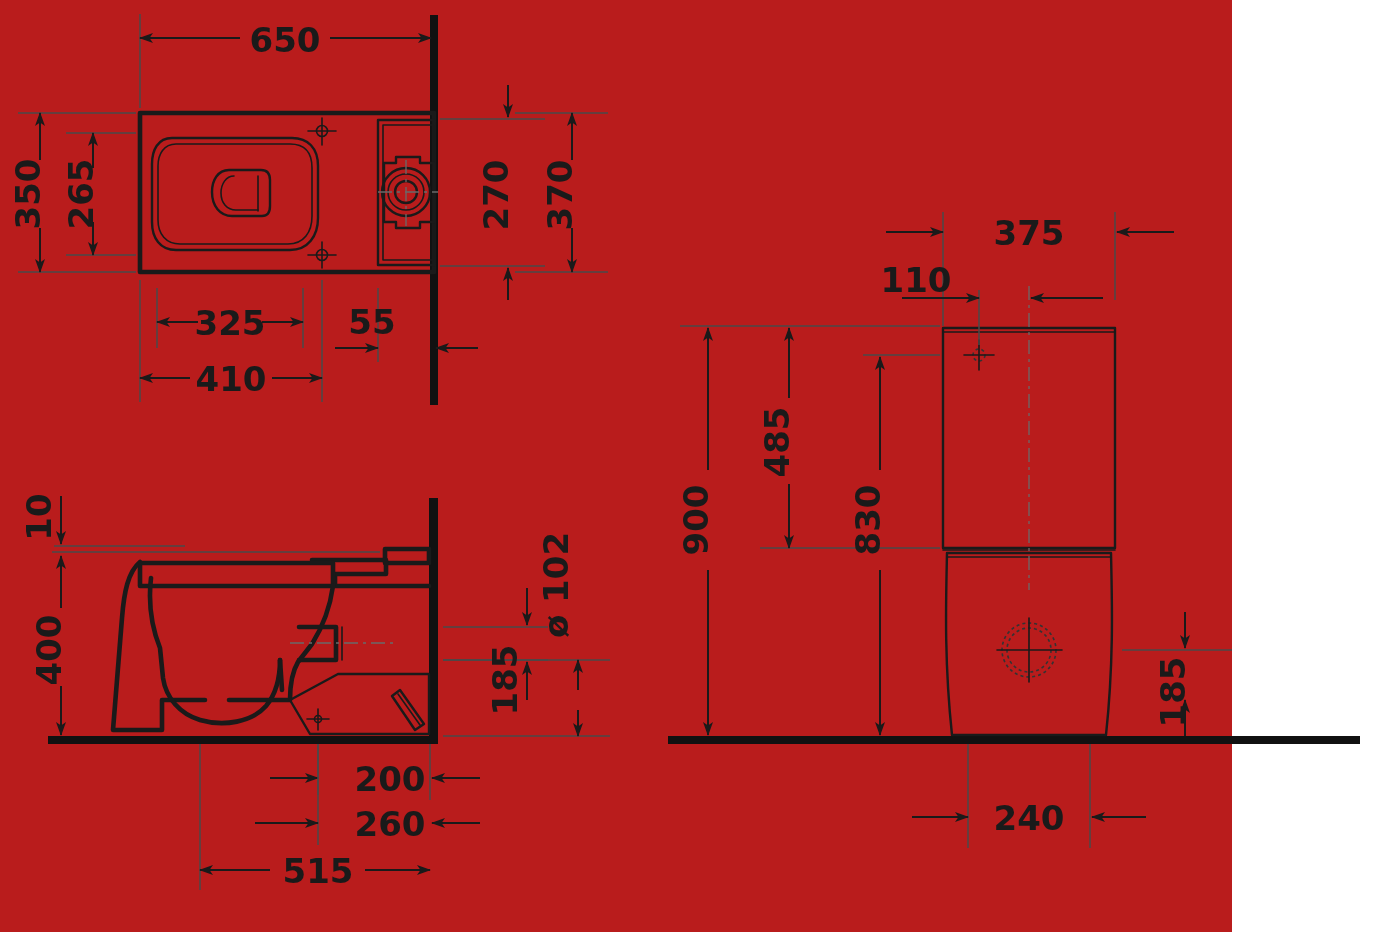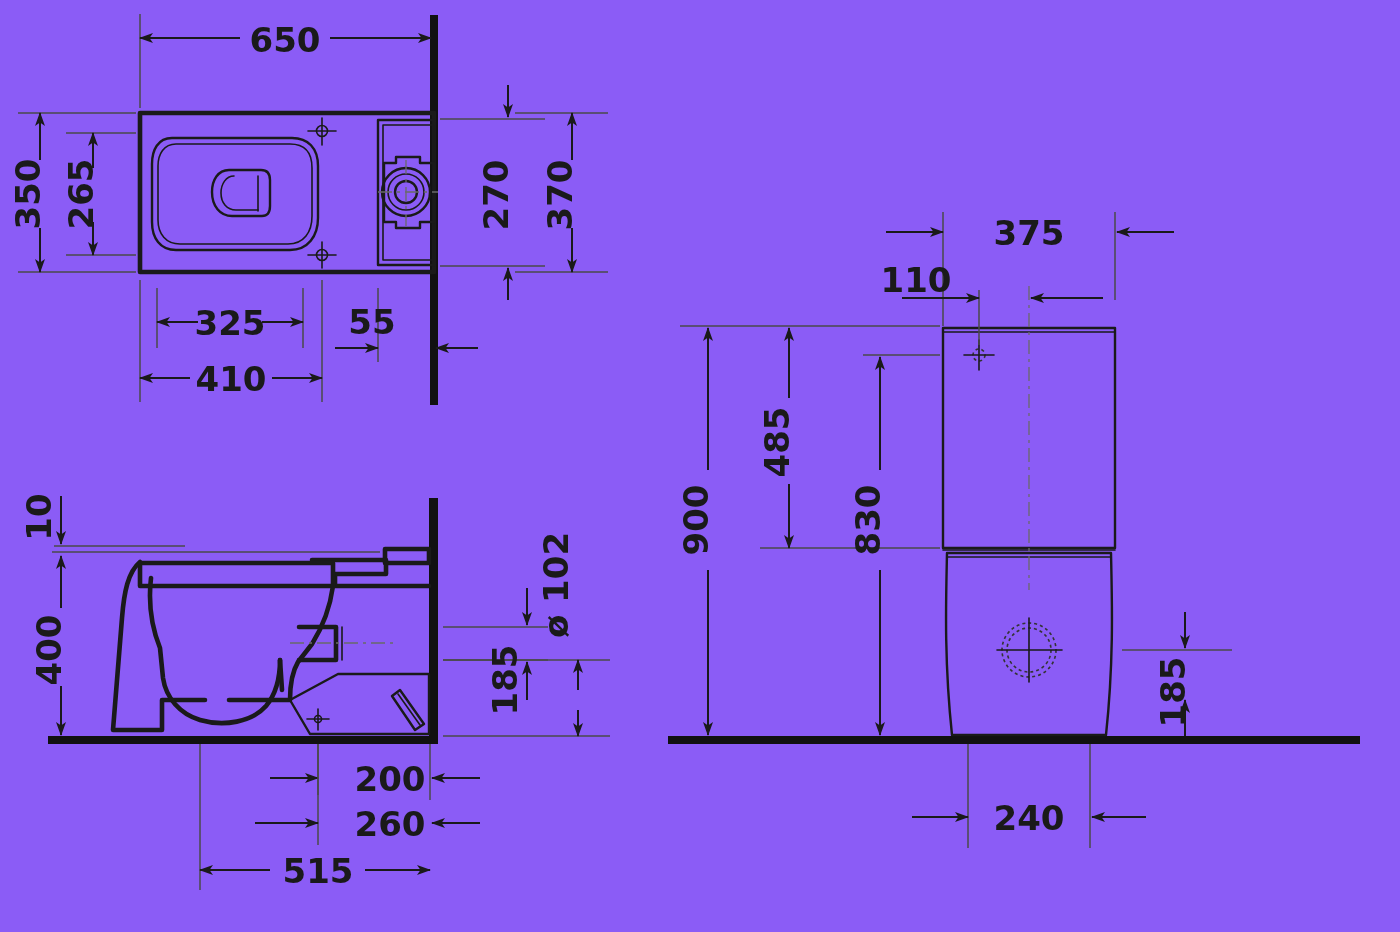--- a/index.html
+++ b/index.html
@@ -8,23 +8,23 @@
     background: #ffffff;
   }
   body {
     width: 1400px;
     height: 932px;
     font-family: "DejaVu Sans", sans-serif;
     overflow: hidden;
   }
   #drawing-root {
     position: relative;
-    width: 1400px;
+    width: 1232px;
     height: 932px;
-    background: #8b5cf6;
+    background: #b91c1c;
     text-decoration: underline;
   }
   svg#tech-drawing {
     display: block;
     width: 1400px;
     height: 932px;
   }
   .dim-text {
     font-family: "DejaVu Sans", sans-serif;
     font-weight: bold;

